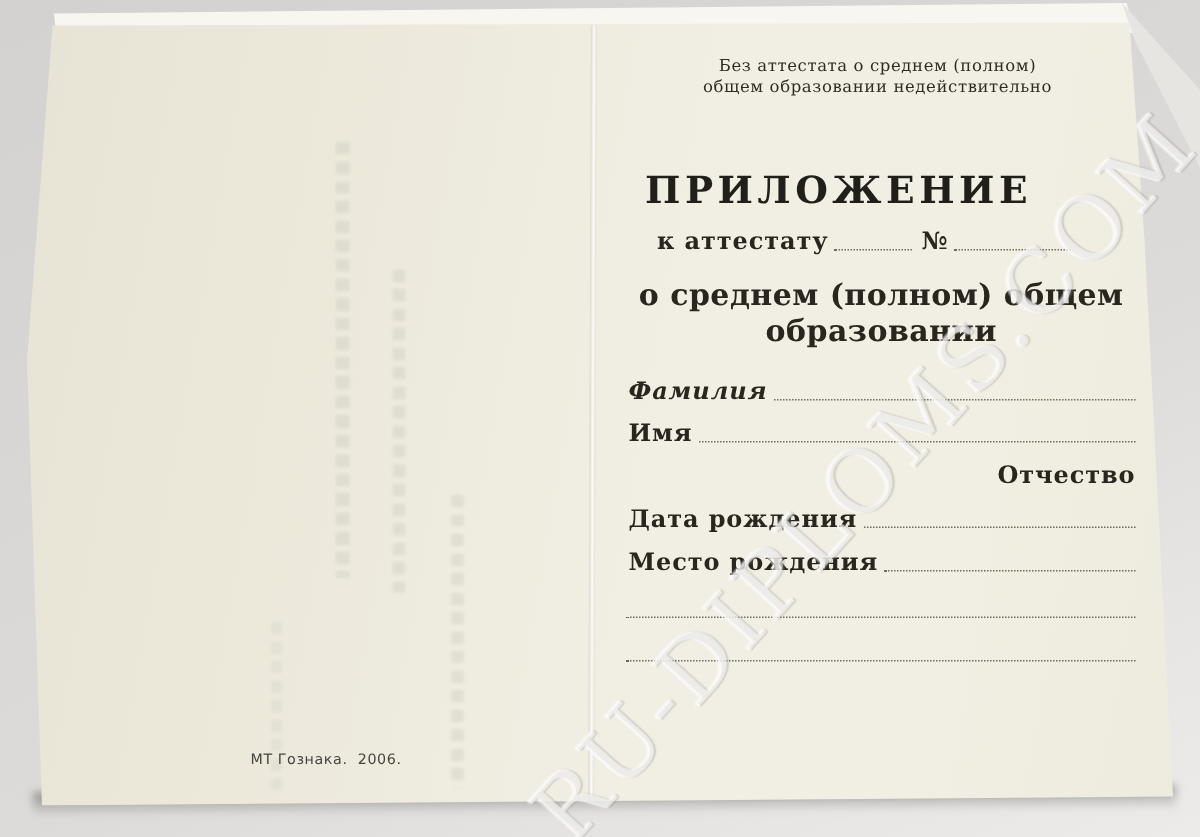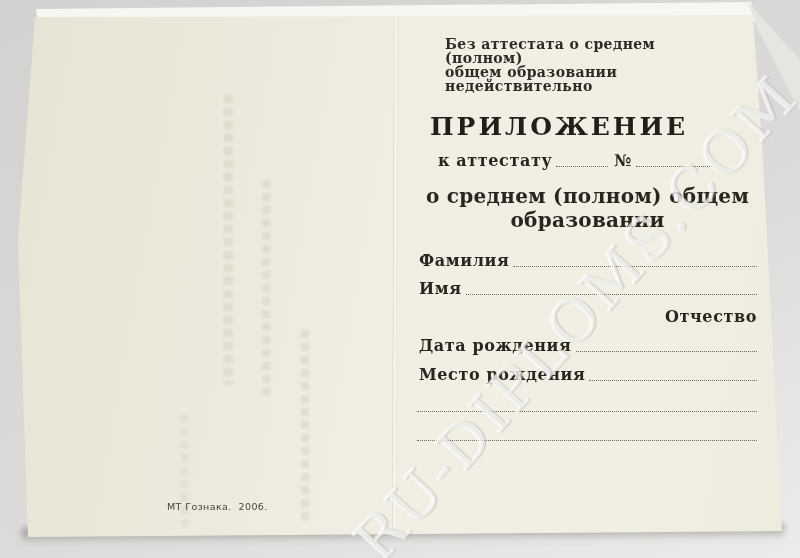--- a/index.html
+++ b/index.html
@@ -44,42 +44,42 @@
     position: absolute;
     background: repeating-linear-gradient(180deg, rgba(122,133,112,0.12) 0 8px, rgba(122,133,112,0) 8px 13px);
     filter: blur(1.2px);
   }
   .g1 { left: 224px; top: 95px;  width: 9px; height: 290px; }
   .g2 { left: 262px; top: 180px; width: 8px; height: 215px; }
   .g3 { left: 301px; top: 330px; width: 8px; height: 195px; }
   .g4 { left: 181px; top: 415px; width: 7px; height: 115px; opacity: .7; }
   .notice {
     position: absolute; left: 445px; top: 37px; width: 280px;
-    font-size: 14px; font-weight: bold; line-height: 14px;
-    letter-spacing: 0.4px; text-align: left; color: #2e2b25;
+    font-size: 11px; font-weight: normal; line-height: 14px;
+    letter-spacing: 0.4px; text-align: center; color: #2e2b25;
   }
   .title {
     position: absolute; left: 430px; top: 112px; width: 305px; margin: 0;
     font-size: 25px; font-weight: bold; letter-spacing: 3px;
     text-align: left; color: #211f1a;
   }
   .row { position: absolute; display: flex; align-items: flex-end; }
   .lbl { font-weight: bold; font-size: 16px; letter-spacing: 0.6px; white-space: nowrap; color: #29261f; }
   .dots { border-bottom: 1px dotted #6d6a5e; margin: 0 0 3px 4px; }
   .dots-fill { flex: 1; }
   .att-row { left: 438px; top: 152px; width: 276px; height: 18px; }
   .att-row .dots-a { width: 52px; }
   .att-row .num { margin-left: 6px; }
   .subtitle {
     position: absolute; left: 415px; top: 184px; width: 345px;
     font-size: 20px; font-weight: bold; letter-spacing: 0.3px;
     text-align: center; color: #29261f;
   }
   .field { left: 419px; width: 338px; height: 19px; }
-  .f1 { top: 251px; } .f2 { top: 279px; } .f3 { top: 307px; flex-direction: column; }
+  .f1 { top: 251px; font-style: italic; } .f2 { top: 279px; } .f3 { top: 307px; flex-direction: column; }
   .f4 { top: 336px; justify-content: center; } .f5 { top: 365px; text-align: center; }
   .blank-line {
     position: absolute; left: 417px; width: 340px; height: 0;
     border-bottom: 1px dotted #6d6a5e;
   }
   .b1 { top: 411px; } .b2 { top: 440px; }
   .imprint {
     position: absolute; left: 167px; top: 501px;
     font-family: "DejaVu Sans", "Liberation Sans", sans-serif;
     font-size: 9.5px; letter-spacing: 0.4px; color: #45443f; white-space: pre;

